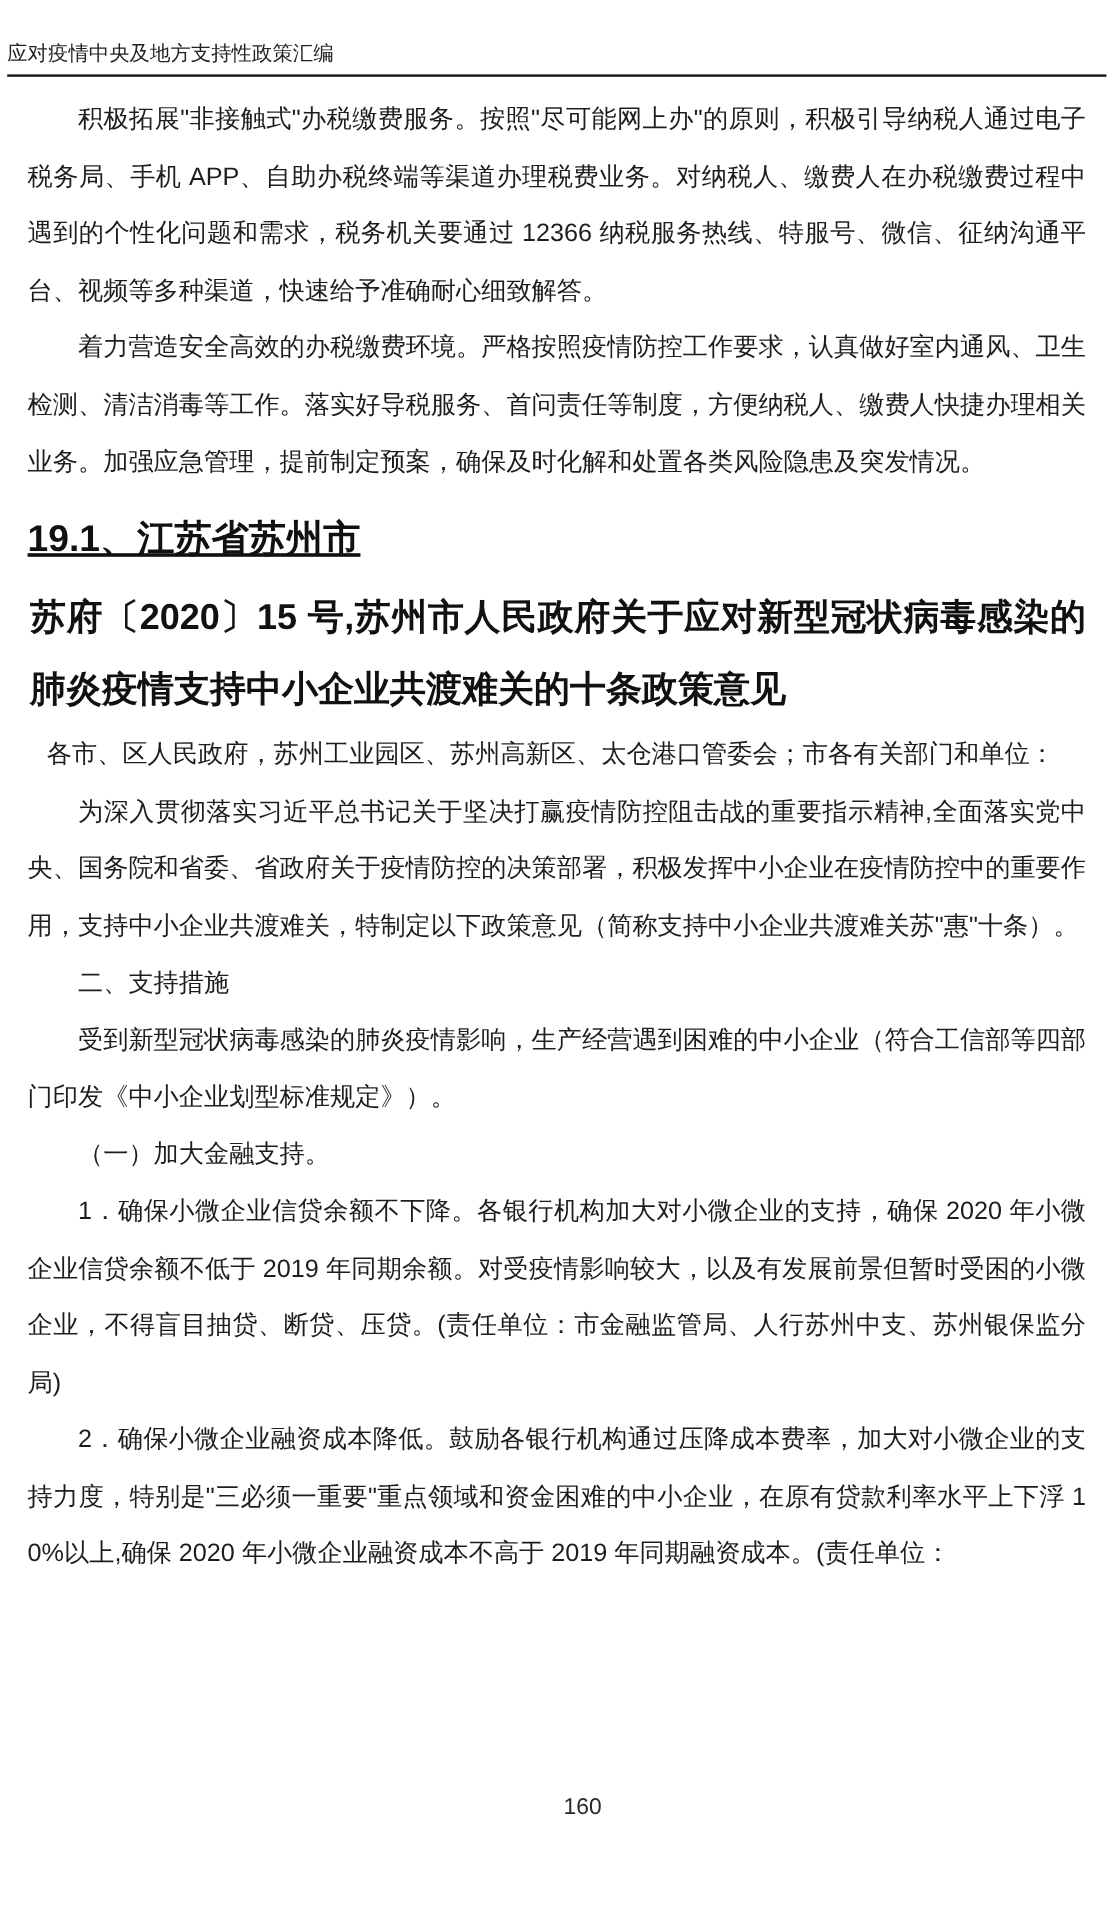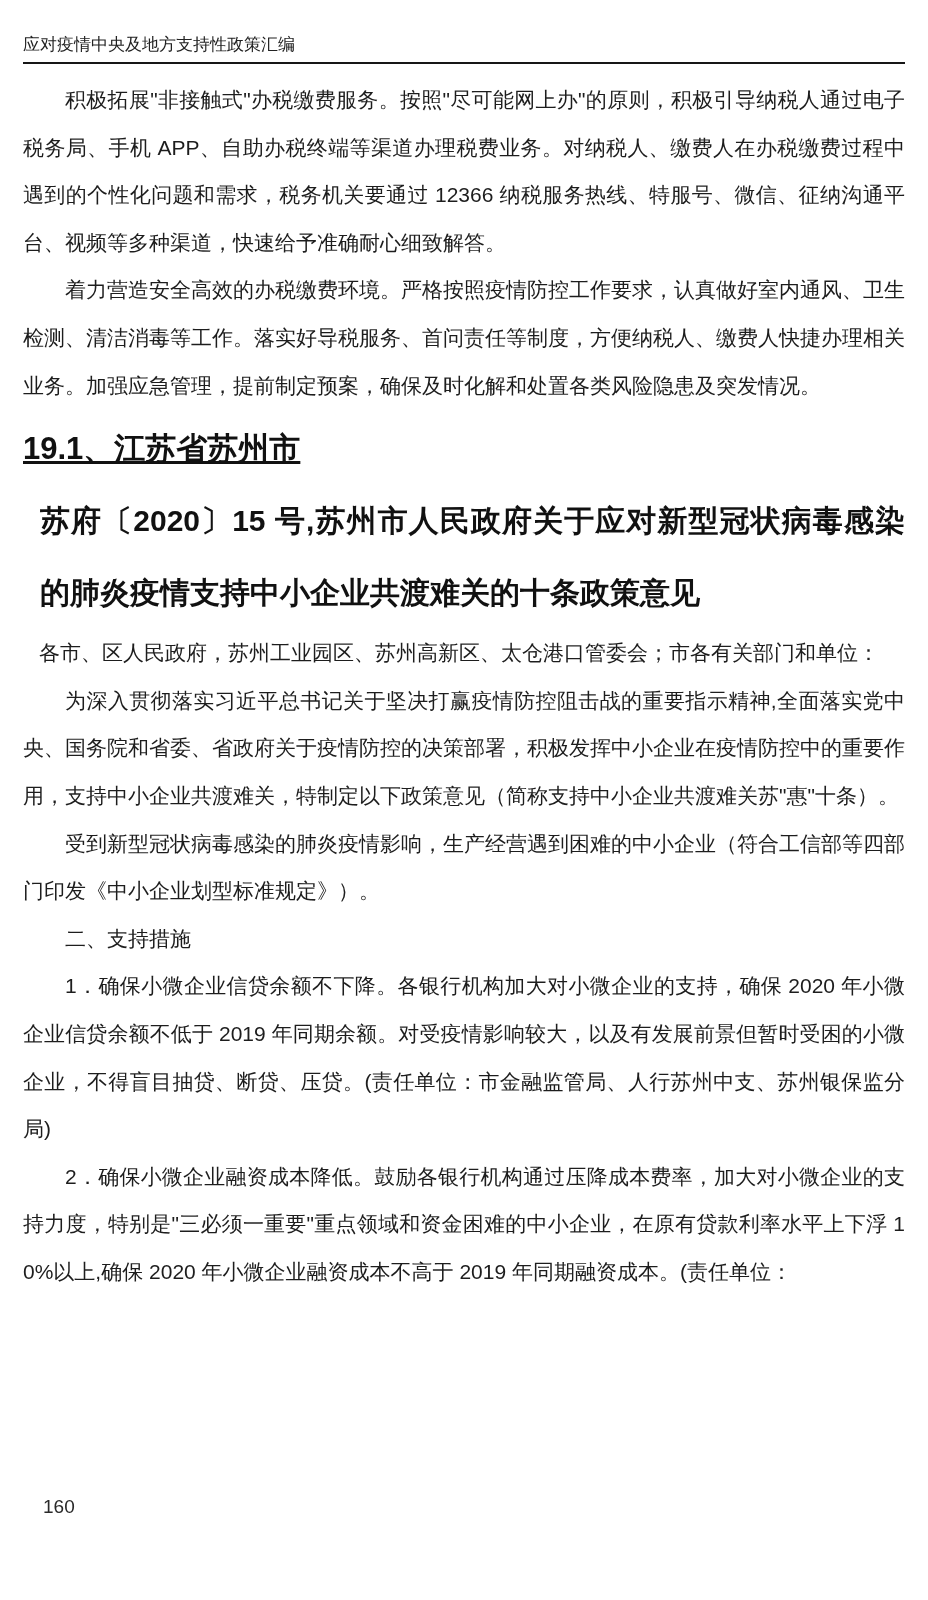--- a/index.html
+++ b/index.html
@@ -11,21 +11,21 @@
     position: relative;
     width: 928px;
     height: 1600px;
     background: #ffffff;
     font-family: "Liberation Sans", "DejaVu Sans", sans-serif;
     color: #1d1d1d;
     overflow: hidden;
     box-sizing: border-box;
   }
   .page-header {
-    margin: 0 23px;
+    margin: 0 6px;
     padding-top: 34px;
     padding-bottom: 7px;
     border-bottom: 2px solid #161616;
   }
   .page-header .header-title {
     font-size: 17px;
     line-height: 21px;
     color: #222222;
   }
   .content {
@@ -48,32 +48,32 @@
     font-size: 31px;
     font-weight: 700;
     line-height: 46px;
     margin: 17px 0 0 0;
     color: #111111;
     text-decoration: underline;
   }
   h2.doc-title {
     font-size: 30px;
     font-weight: 700;
-    line-height: 72px;
-    margin: 13px 0 0 17px;
+    line-height: 60px;
+    margin: 13px 0 0 2px;
     text-align: justify;
     word-break: break-all;
     color: #111111;
   }
   .page-footer {
     position: absolute;
     left: 0;
     right: 0;
     top: 1496px;
-    text-align: left;
+    text-align: center;
     padding-left: 43px;
   }
   .page-footer .page-number {
     font-size: 19px;
     color: #2a2a2a;
   }
 </style>
 </head>
 <body>
 
@@ -91,24 +91,25 @@
 
     <h1 class="section-heading">19.1、江苏省苏州市</h1>
 
     <h2 class="doc-title">苏府〔2020〕15 号,苏州市人民政府关于应对新型冠状病毒感染的肺炎疫情支持中小企业共渡难关的十条政策意见</h2>
 
     <p class="para no-indent">各市、区人民政府，苏州工业园区、苏州高新区、太仓港口管委会；市各有关部门和单位：</p>
 
     <p class="para">为深入贯彻落实习近平总书记关于坚决打赢疫情防控阻击战的重要指示精神,全面落实党中央、国务院和省委、省政府关于疫情防控的决策部署，积极发挥中小企业在疫情防控中的重要作用，支持中小企业共渡难关，特制定以下政策意见（简称支持中小企业共渡难关苏"惠"十条）。</p>
 
 
+    <p class="para">二、支持措施</p>
+
     <p class="para">受到新型冠状病毒感染的肺炎疫情影响，生产经营遇到困难的中小企业（符合工信部等四部门印发《中小企业划型标准规定》）。</p>
 
-    <p class="para">二、支持措施</p>
-
+    <p class="para">（一）加大金融支持。</p>
 
     <p class="para">1．确保小微企业信贷余额不下降。各银行机构加大对小微企业的支持，确保 2020 年小微企业信贷余额不低于 2019 年同期余额。对受疫情影响较大，以及有发展前景但暂时受困的小微企业，不得盲目抽贷、断贷、压贷。(责任单位：市金融监管局、人行苏州中支、苏州银保监分局)</p>
 
     <p class="para">2．确保小微企业融资成本降低。鼓励各银行机构通过压降成本费率，加大对小微企业的支持力度，特别是"三必须一重要"重点领域和资金困难的中小企业，在原有贷款利率水平上下浮 10%以上,确保 2020 年小微企业融资成本不高于 2019 年同期融资成本。(责任单位：</p>
 
   </main>
 
   <footer class="page-footer">
     <span class="page-number">160</span>
   </footer>

